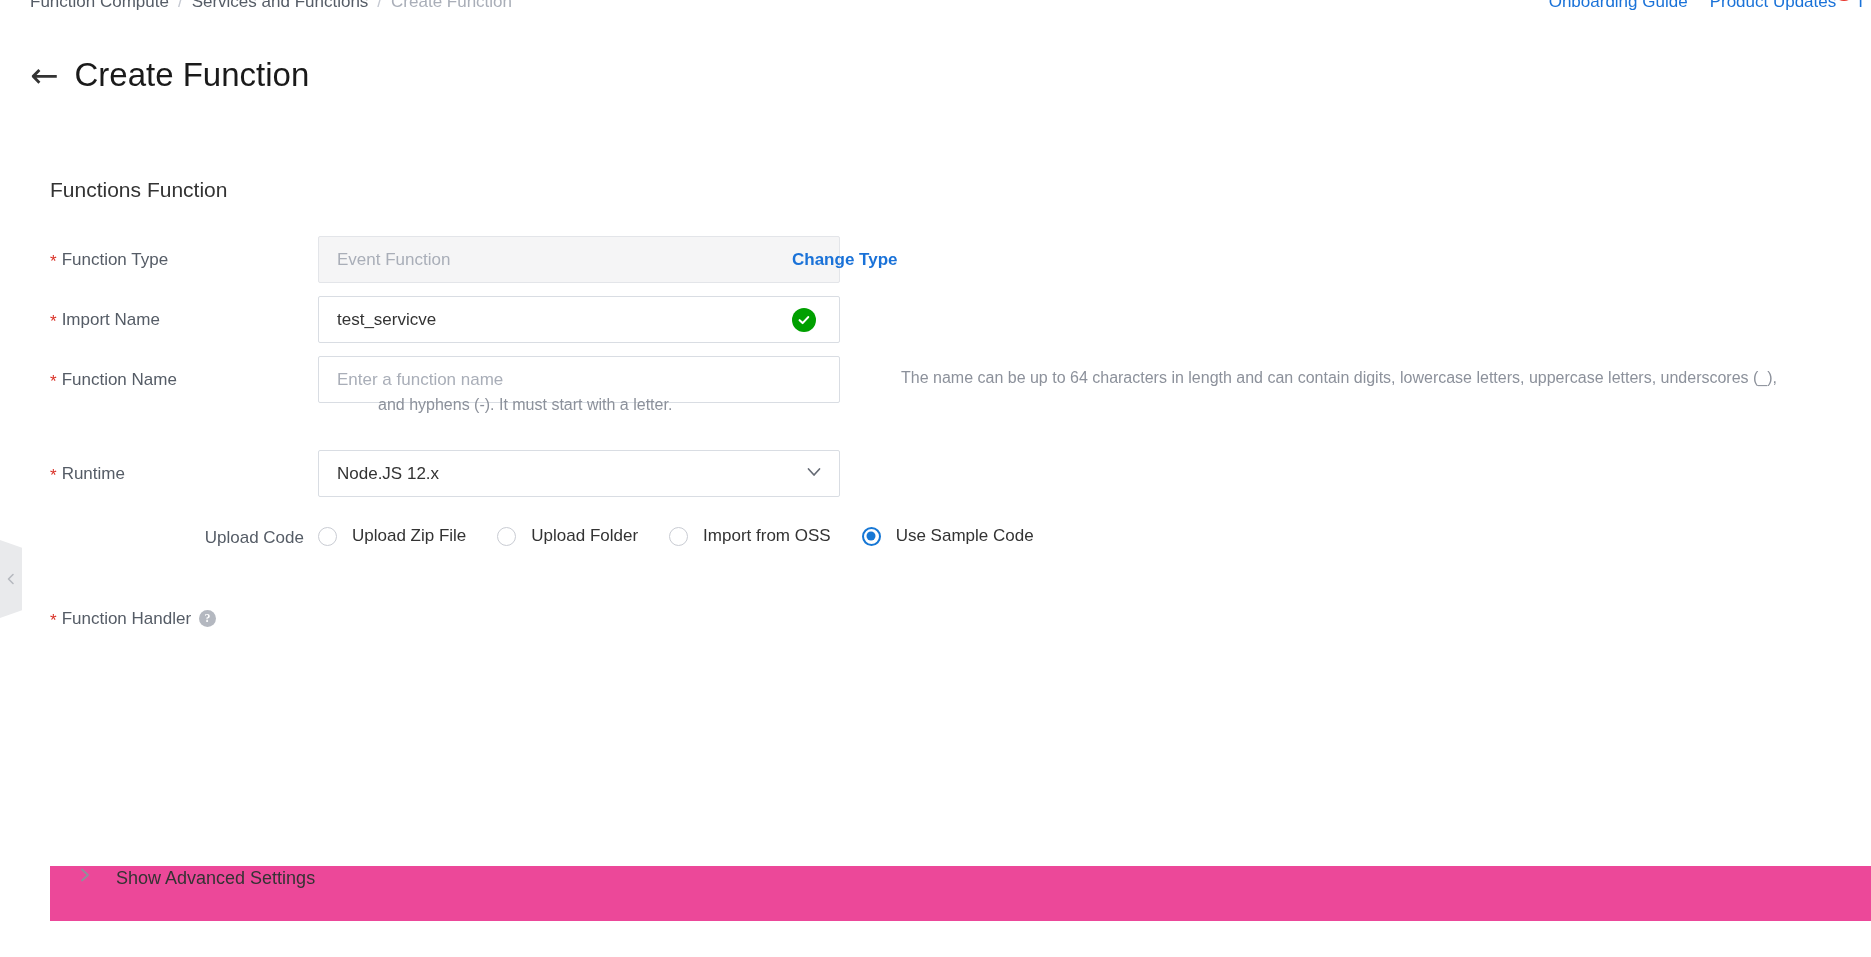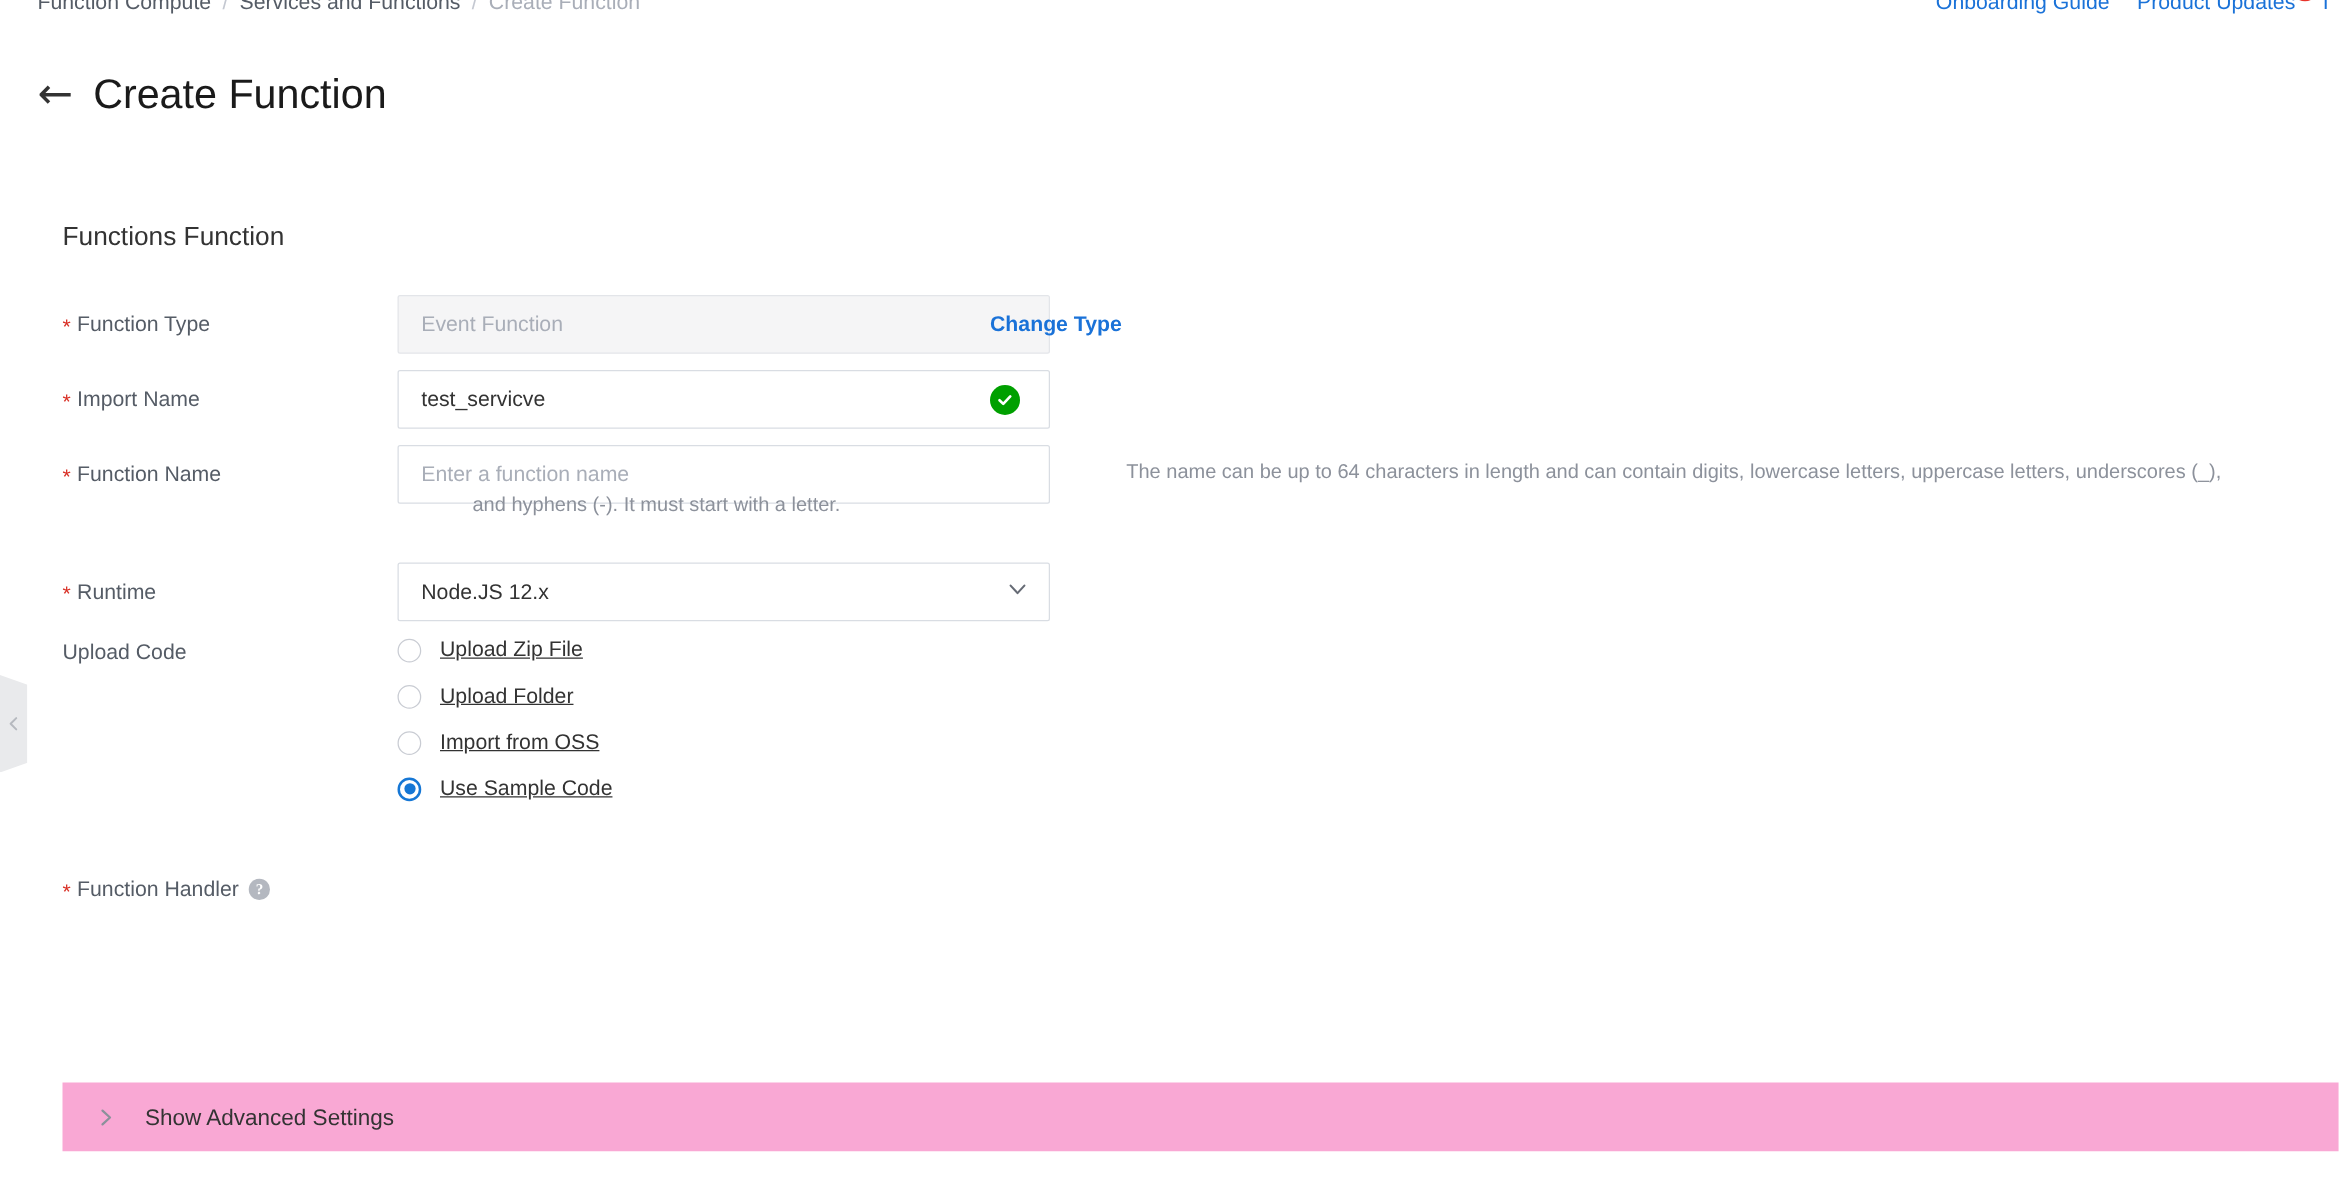--- a/index.html
+++ b/index.html
@@ -250,21 +250,21 @@
   }
   .radio-label-col {
     width: 318px;
     padding-left: 50px;
     padding-right: 14px;
     font-size: 17px;
     line-height: 22px;
     color: #555c66;
     padding-top: 4px;
   }
-  .radio-list { display: flex; flex-direction: column; gap: 15px; padding-top: 2px; text-decoration: underline; }
+  .radio-list { display: flex; flex-direction: row; gap: 31px; padding-top: 2px; }
   .radio-item {
     display: flex;
     align-items: center;
     gap: 15px;
     cursor: pointer;
     font-size: 17px;
     line-height: 22px;
     color: #333333;
   }
   .radio-circle {
@@ -292,23 +292,23 @@
     background: #1677d5;
   }
 
   
   .advanced-bar {
     position: absolute;
     left: 50px;
     top: 866px;
     width: 1821px;
     height: 55px;
-    background: #f9a8d4;
-    display: flex;
-    align-items: center;
+    background: #ec4899;
+    display: flex;
+    align-items: flex-start;
     padding-left: 26px;
     gap: 22px;
     cursor: pointer;
   }
   .chevron-right { color: #8c919b; display: inline-flex; }
   .advanced-label { font-size: 18px; line-height: 24px; color: #333333; }
 
   
   .collapse-handle {
     position: absolute;
@@ -412,21 +412,21 @@
           <div class="select-input">Node.JS 12.x</div>
           <span class="chevron-down">
             <svg width="20" height="20" viewBox="0 0 20 20" aria-hidden="true">
               <path d="M4.5 7 L10 13 L15.5 7" fill="none" stroke="currentColor" stroke-width="1.7" stroke-linecap="round" stroke-linejoin="round"></path>
             </svg>
           </span>
         </div>
       </div>
     </div>
 
-    <div class="radio-row" style="margin-top:10px;">
+    <div class="radio-row" style="margin-top:26px;text-align:right;">
       <div class="radio-label-col">Upload Code</div>
       <div class="radio-list">
         <label class="radio-item">
           <span class="radio-circle"></span>
           <span>Upload Zip File</span>
         </label>
         <label class="radio-item">
           <span class="radio-circle"></span>
           <span>Upload Folder</span>
         </label>

